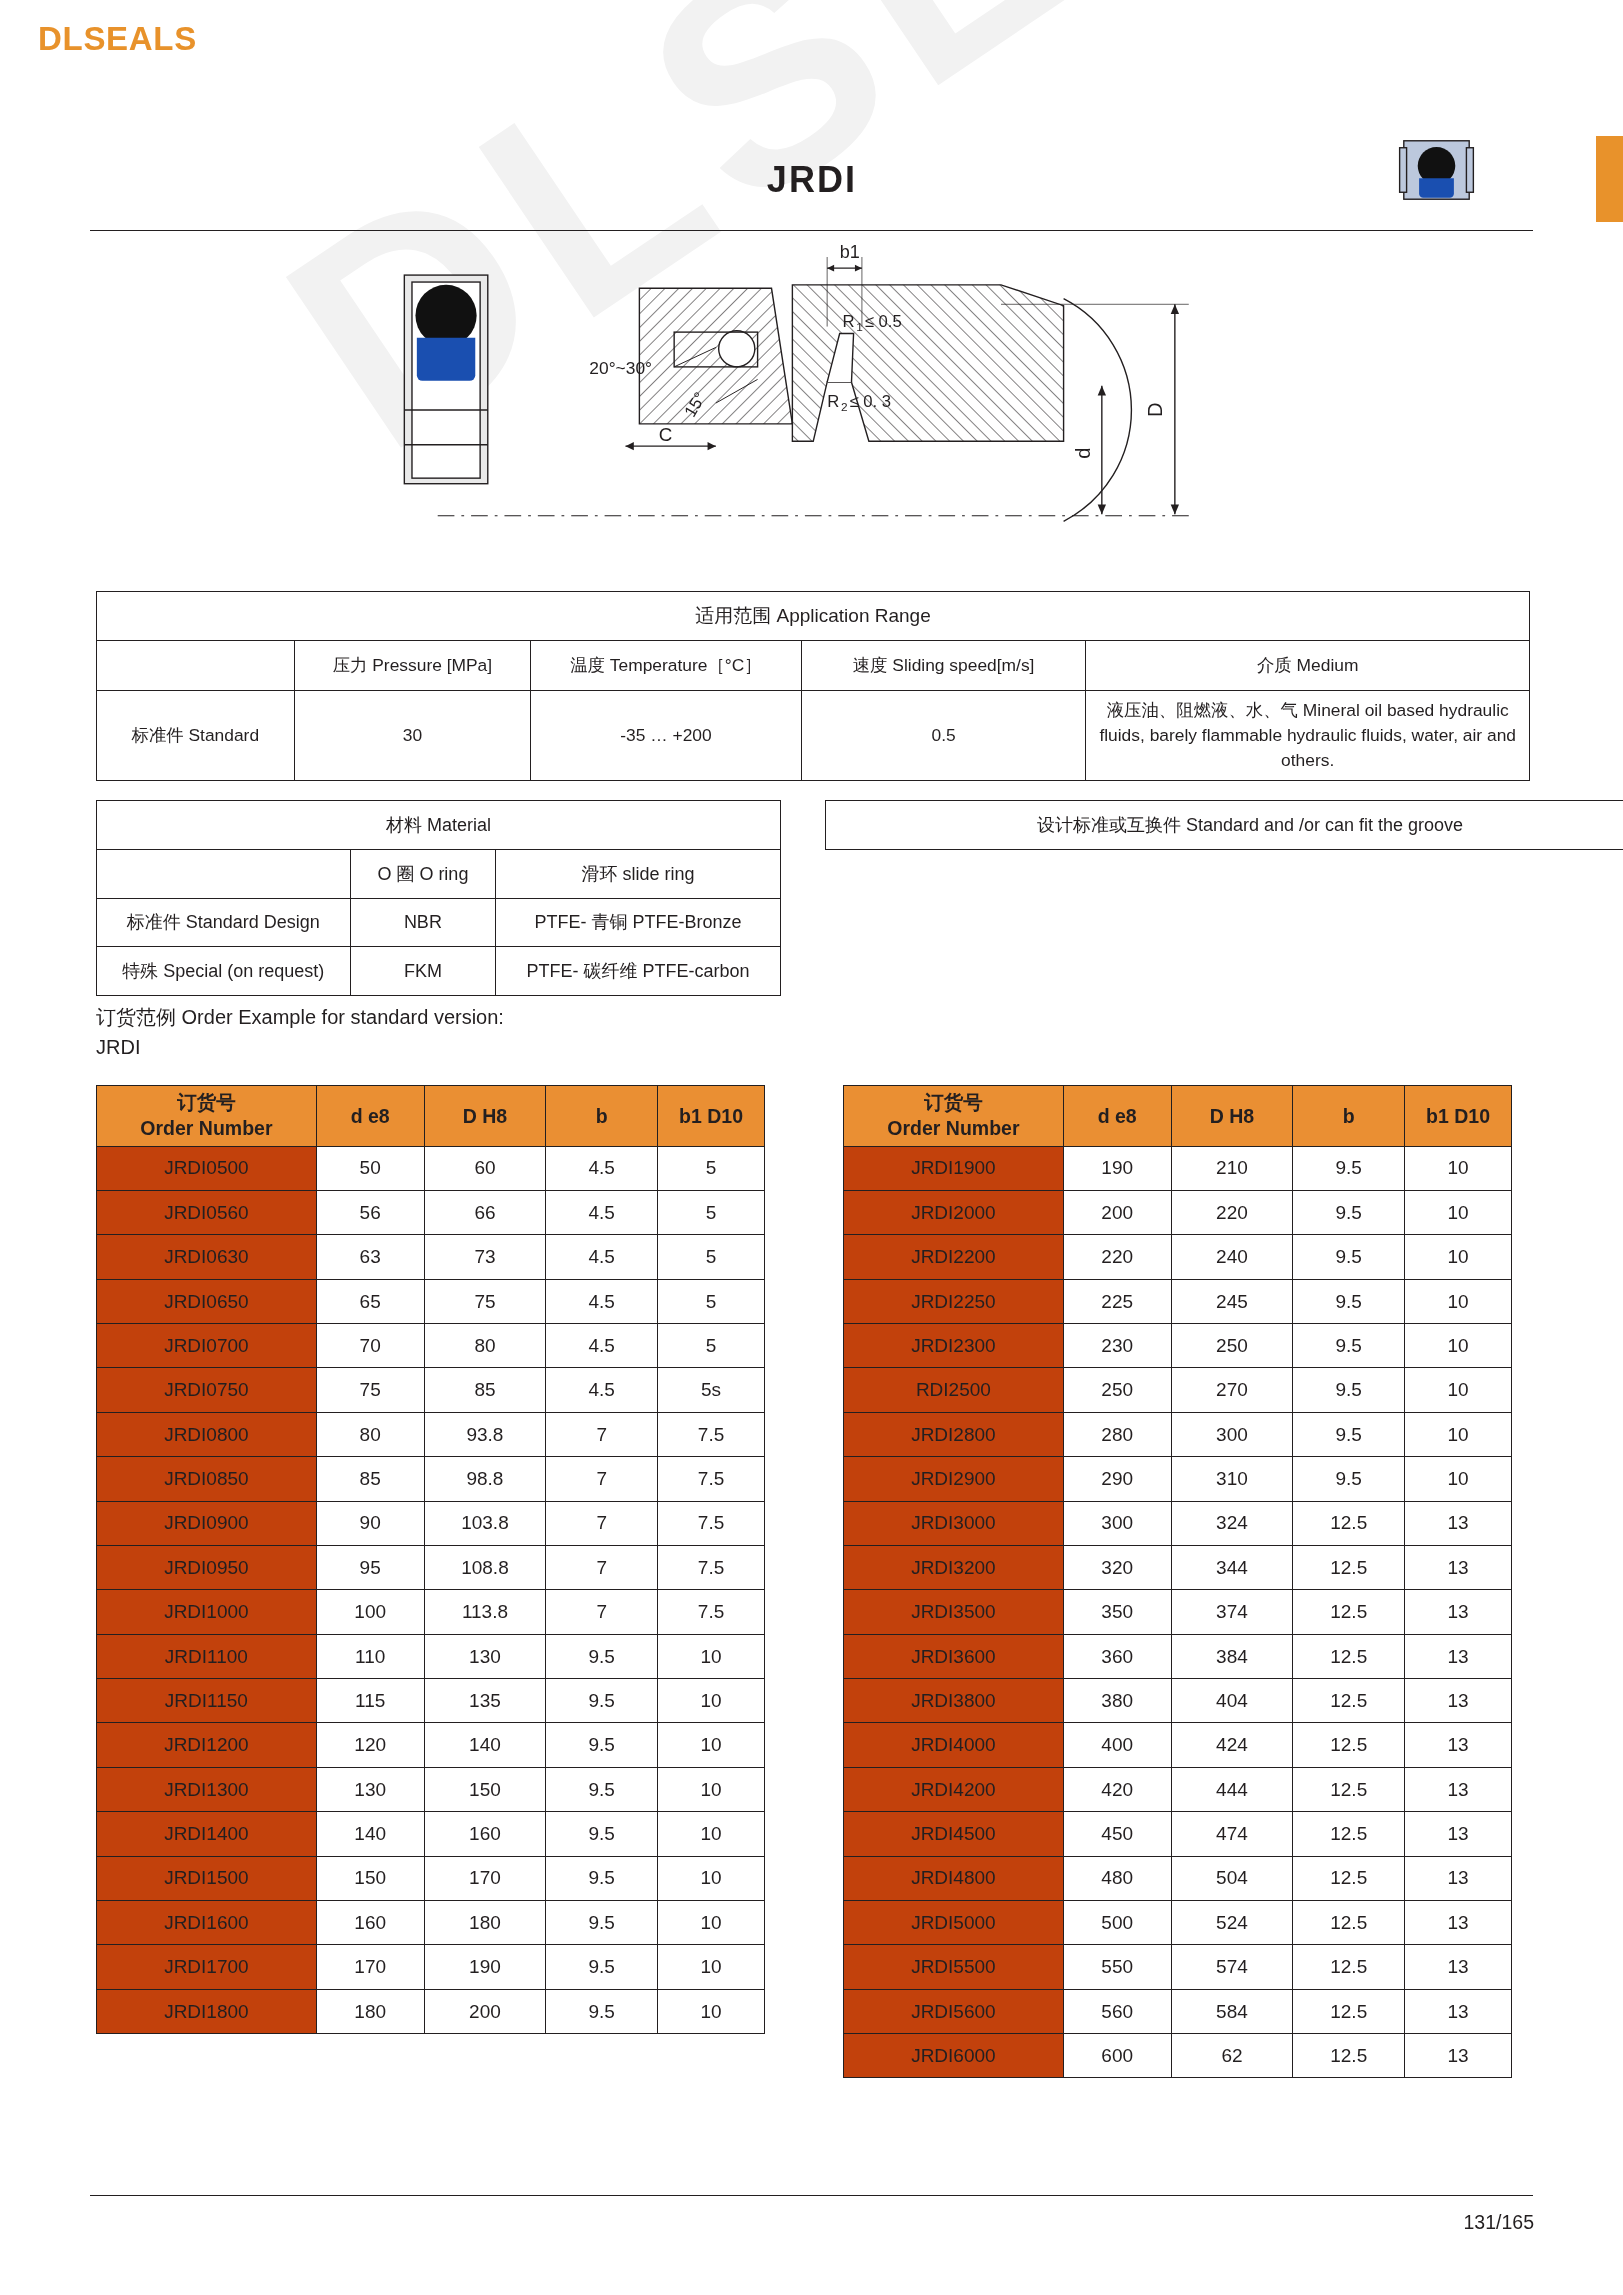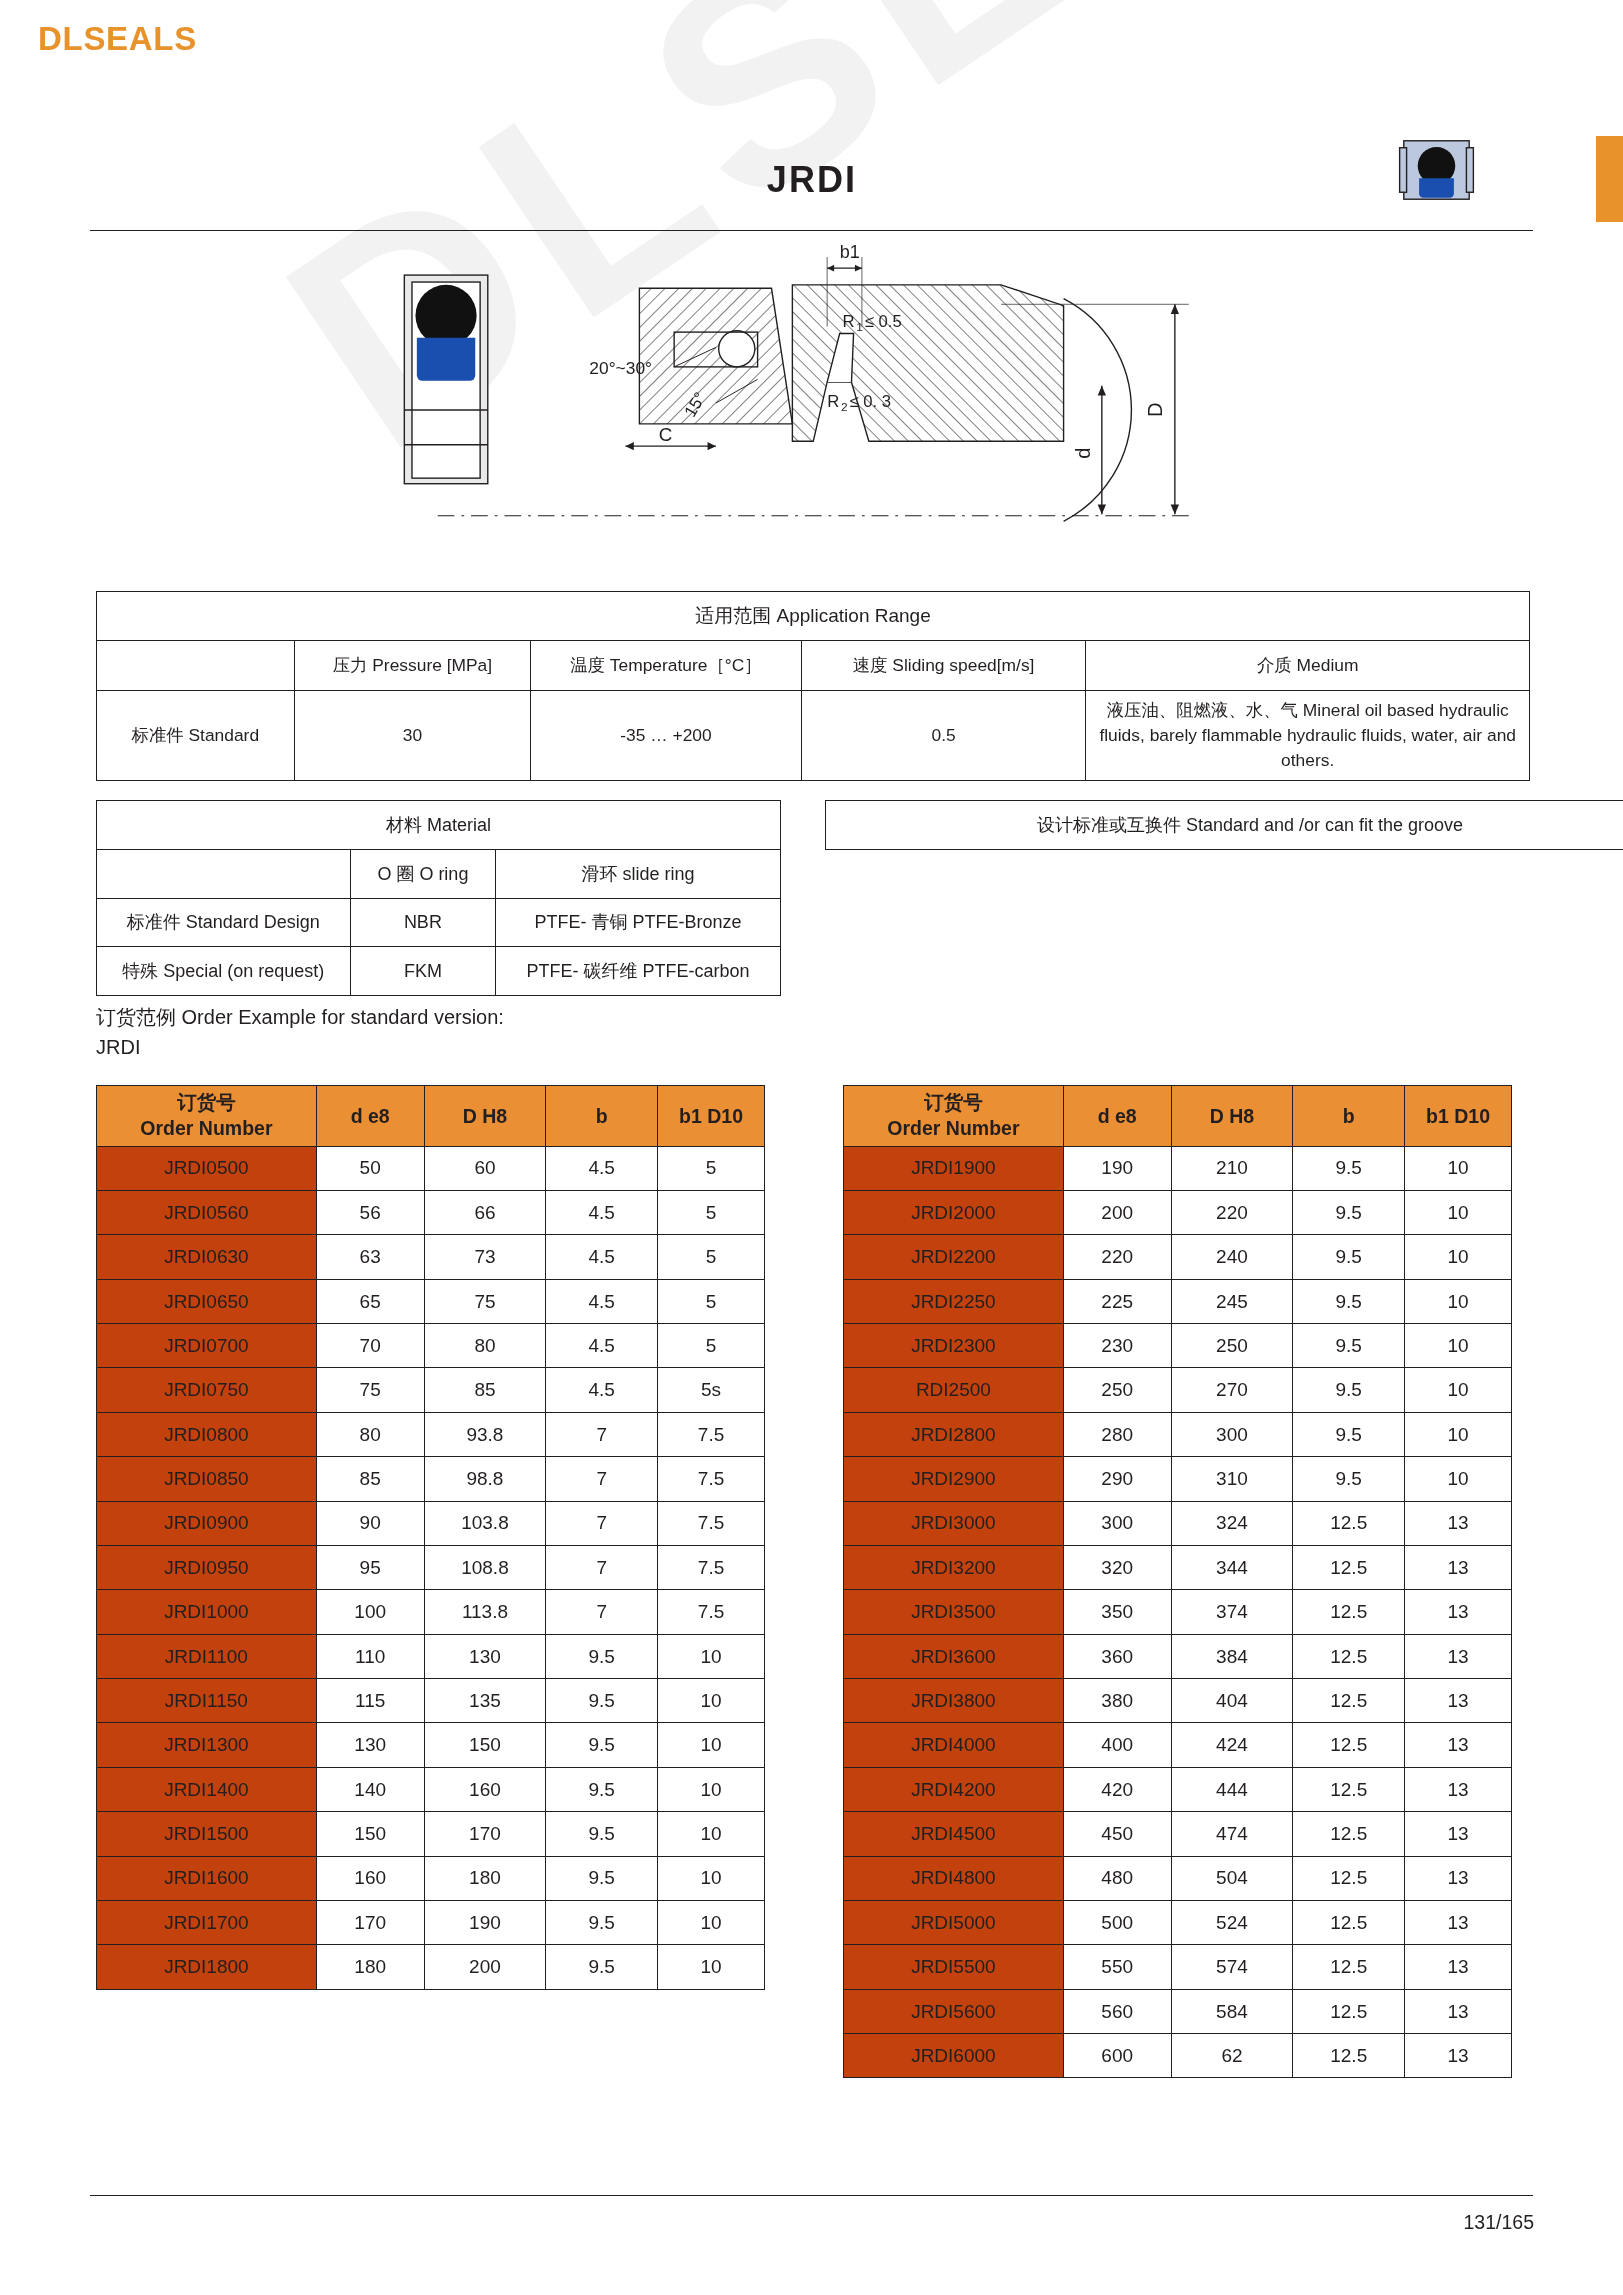--- a/index.html
+++ b/index.html
@@ -440,20 +440,27 @@
           <td>10</td>
         </tr>
         <tr>
           <td class="ordnum">JRDI1150</td>
           <td>115</td>
           <td>135</td>
           <td>9.5</td>
           <td>10</td>
         </tr>
         <tr>
+          <td class="ordnum">JRDI1200</td>
+          <td>120</td>
+          <td>140</td>
+          <td>9.5</td>
+          <td>10</td>
+        </tr>
+        <tr>
           <td class="ordnum">JRDI1300</td>
           <td>130</td>
           <td>150</td>
           <td>9.5</td>
           <td>10</td>
         </tr>
         <tr>
           <td class="ordnum">JRDI1400</td>
           <td>140</td>
           <td>160</td>

